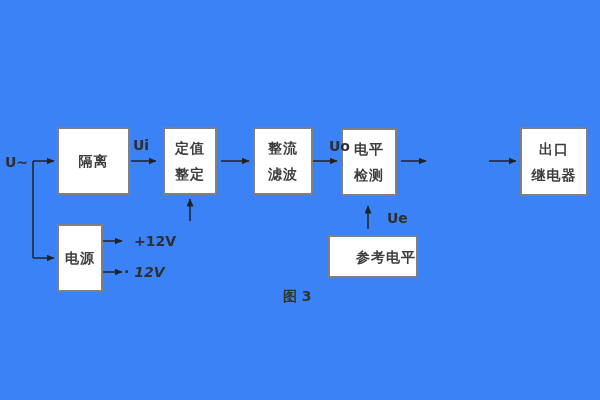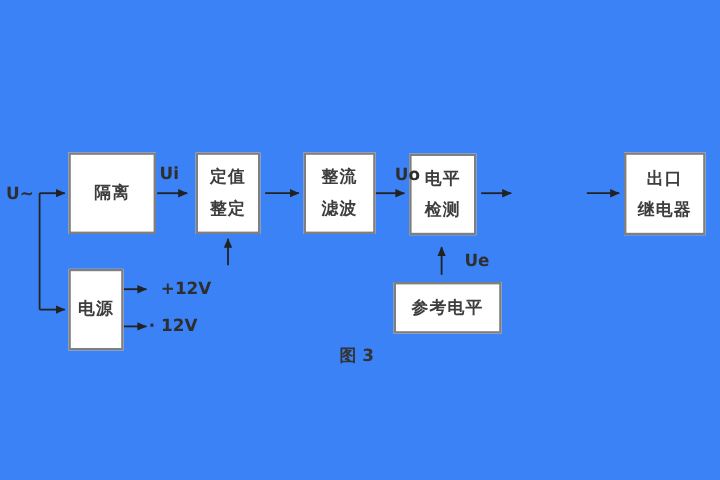--- a/index.html
+++ b/index.html
@@ -106,26 +106,26 @@
   <div class="block" style="left:57px; top:224px; width:46px; height:68px;">
     <span>电源</span>
   </div>
 
   <div class="block" style="left:520px; top:127px; width:68px; height:69px;">
     <span>出口</span>
     <span>继电器</span>
   </div>
 
 
-  <div class="block" style="left:328px; top:235px; width:90px; height:43px;">
+  <div class="block" style="left:328px; top:235px; width:90px; height:43px;align-items:flex-end;">
     <span>参考电平</span>
   </div>
 
   <div class="siglabel" style="left:5px; top:154px;">U~</div>
   <div class="siglabel" style="left:133px; top:137px;">Ui</div>
   <div class="siglabel" style="left:329px; top:138px;">Uo</div>
   <div class="siglabel" style="left:375px; top:210px;margin-left:12px;">Ue</div>
   <div class="siglabel" style="left:124px; top:233px;margin-left:10px;">+12V</div>
-  <div class="siglabel" style="left:124px; top:264px;">· 12V</div>
+  <div class="siglabel" style="left:124px; top:264px;font-style:italic;">· 12V</div>
 
   <div class="caption" style="left:283px; top:288px;">图 3</div>
 
 </div>
 
 </body></html>

